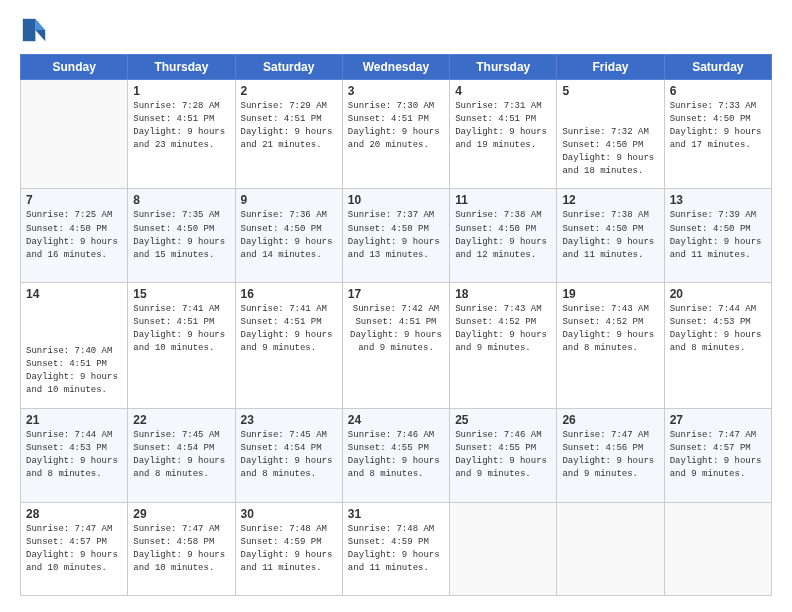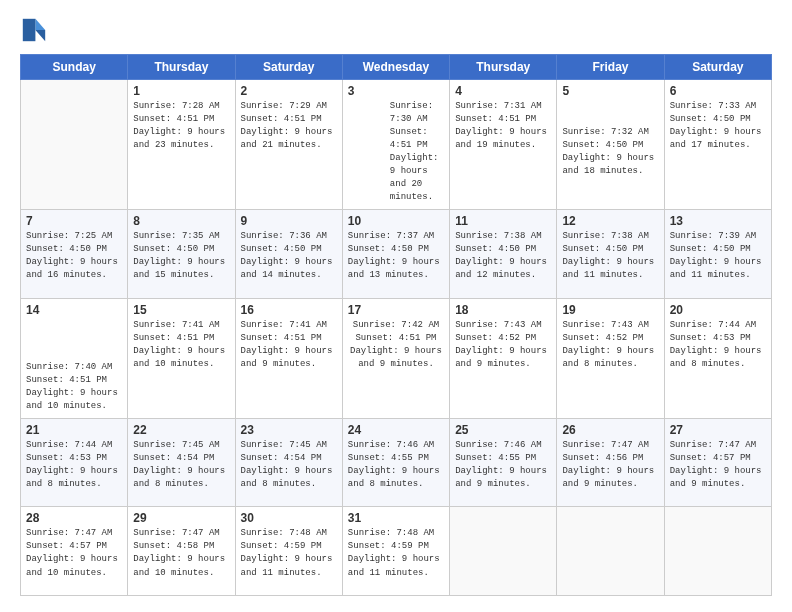--- a/index.html
+++ b/index.html
@@ -151,21 +151,21 @@
           </td>
           <td>
             <span class="day-num">2</span>
             <div class="day-info" style="white-space: pre-line;">Sunrise: 7:29 AM
 Sunset: 4:51 PM
 Daylight: 9 hours
 and 21 minutes.</div>
           </td>
           <td>
             <span class="day-num">3</span>
-            <div class="day-info" style="white-space: pre-line; margin-left: 42px;">Sunrise: 7:30 AM
+            <div class="day-info" style="white-space: pre-line;">Sunrise: 7:30 AM
 Sunset: 4:51 PM
 Daylight: 9 hours
 and 20 minutes.</div>
           </td>
           <td>
             <span class="day-num">4</span>
             <div class="day-info" style="white-space: pre-line;">Sunrise: 7:31 AM
 Sunset: 4:51 PM
 Daylight: 9 hours
 and 19 minutes.</div>

